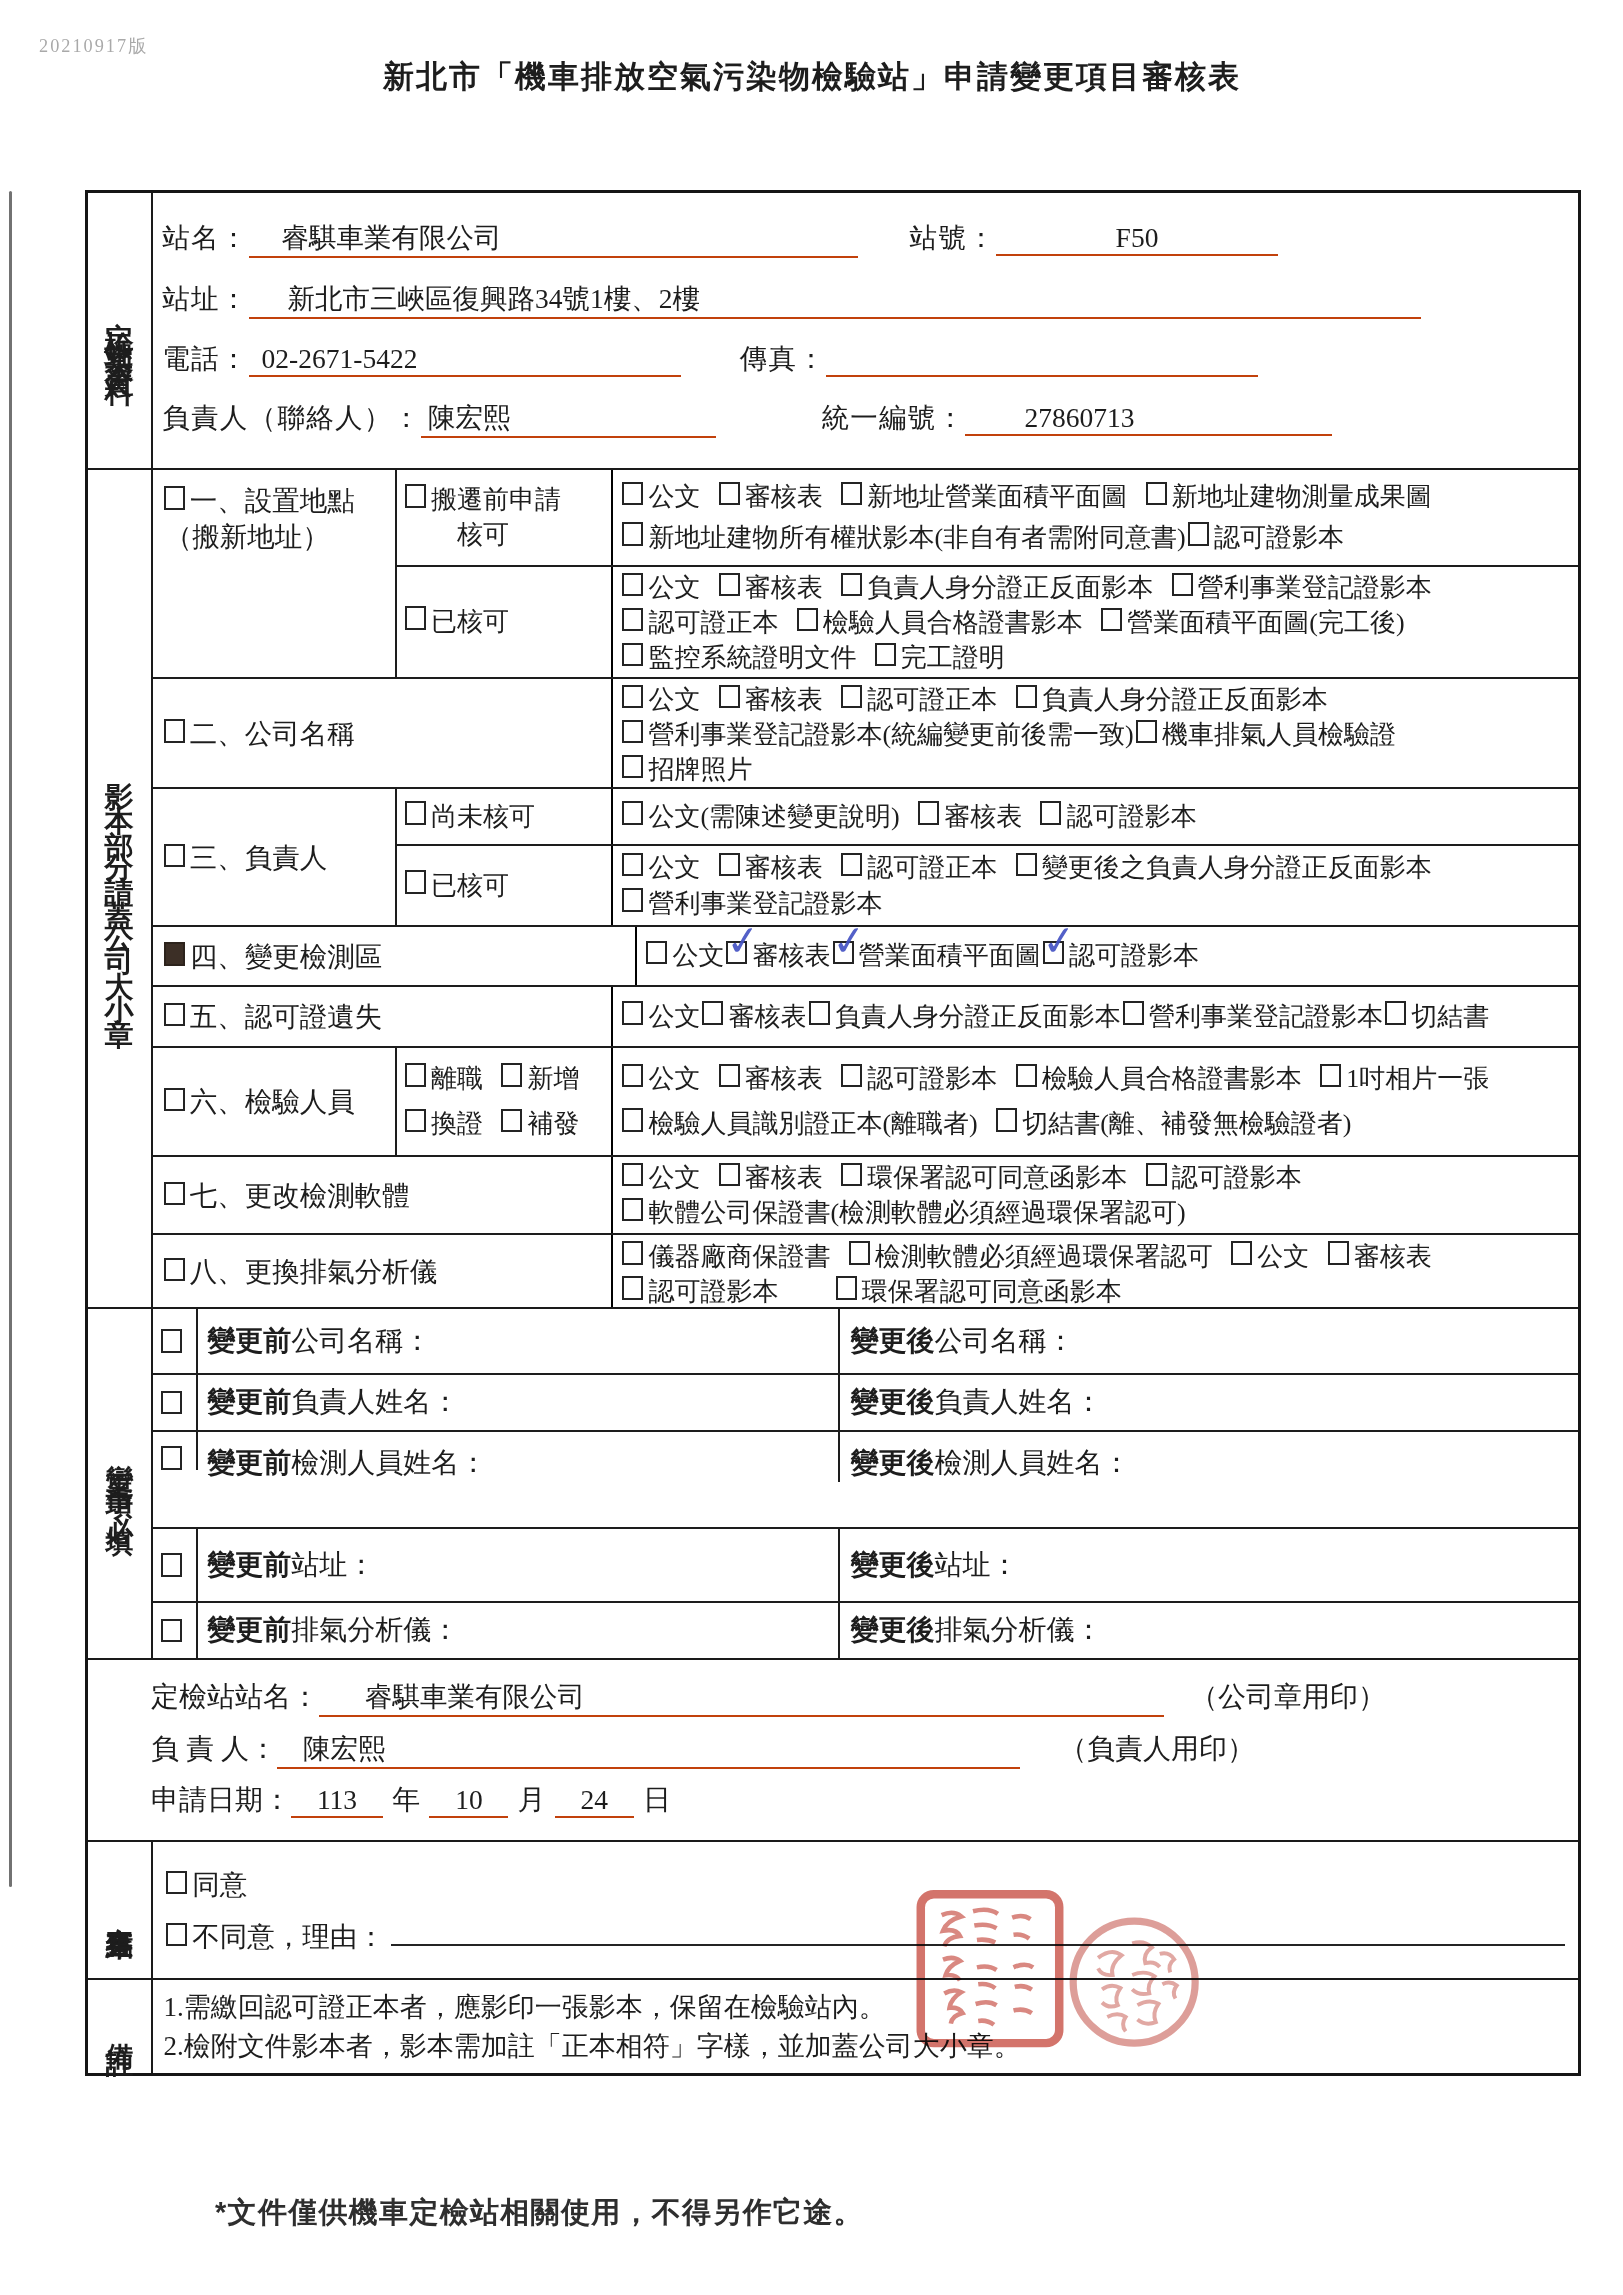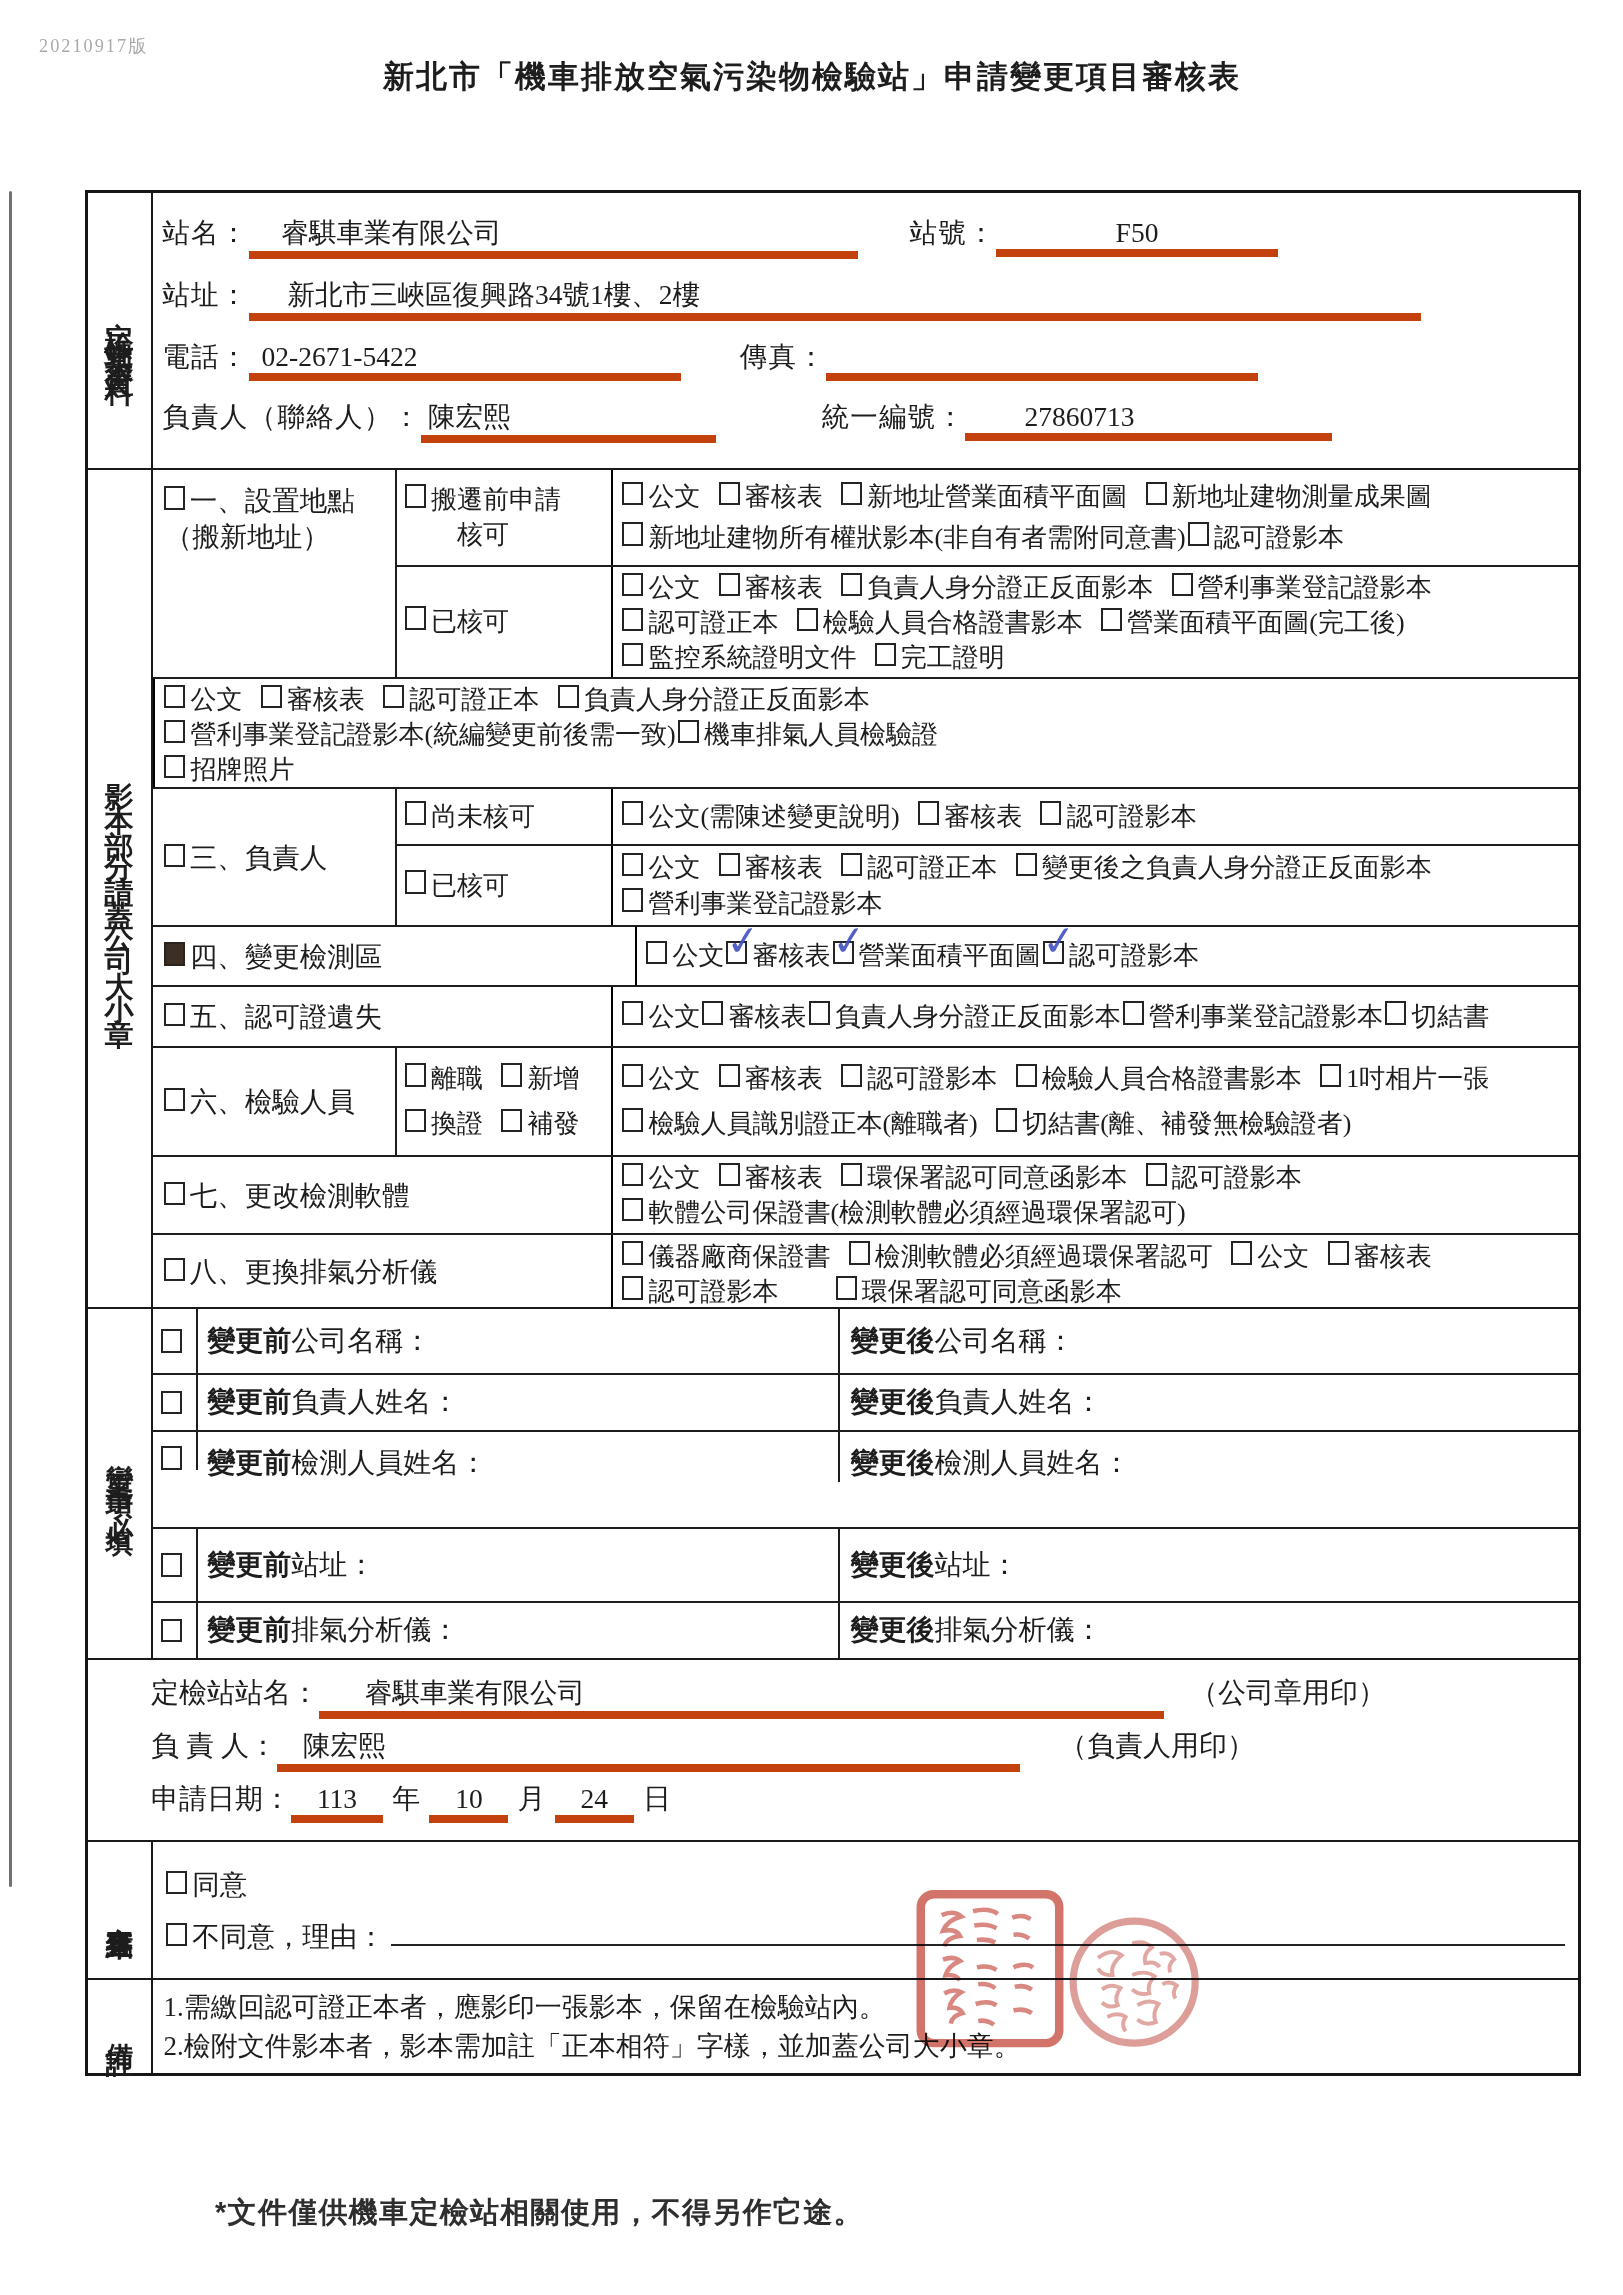--- a/index.html
+++ b/index.html
@@ -37,21 +37,21 @@
     font-family:"DejaVu Sans",sans-serif;font-weight:700;transform:rotate(-6deg);opacity:.92;
   }
   .ci{display:inline-flex;align-items:baseline;margin-right:18.3px;white-space:nowrap;}
   .ci:last-child{margin-right:0;}
   .cl{white-space:pre-line;}
   .tight .ci{margin-right:2px;}
   
   .s1-content{justify-content:space-evenly;padding:3.9px 6.5px 6.5px 9.2px;font-size:27.5px;border-radius:20px;}
   .s1-line{display:flex;align-items:baseline;white-space:nowrap;}
   .flabel{letter-spacing:1.3px;}
-  .uv{border-bottom:8px solid #c2410c;display:inline-block;box-sizing:border-box;font-family:Liberation Serif, serif;}
+  .uv{border-bottom:2px solid #c2410c;display:inline-block;box-sizing:border-box;font-family:Liberation Serif, serif;}
   .val{font-size:27.5px;}
   
   .s2-content{display:flex;flex-direction:column;}
   .s2row{display:flex;flex-direction:row;min-height:0;box-sizing:border-box;}
   .s2row + .s2row{border-top:2px solid #1d1d1d;}
   .cat{
     flex:0 0 242px;width:242px;box-sizing:border-box;padding:6.5px 3.9px 3.9px 10.5px;
     font-size:27.5px;display:flex;flex-direction:column;justify-content:center;
   }
   .cat.wide{flex:0 0 458px;width:458px;}
@@ -236,20 +236,26 @@
                     <span class="cb"></span>
                     <span class="cl">完工證明</span>
                   </span>
                 </div>
             </div>
           </div>
         </div>
       </div>
 
       <div class="s2row" style="flex:170 0 0;">
+        <div class="cat wide">
+            <div><span class="ci">
+                <span class="cb"></span>
+                <span class="cl">二、公司名稱</span>
+              </span></div>
+          </div>
         <div class="docs">
           <div class="dline">
               <span class="ci">
                 <span class="cb"></span>
                 <span class="cl">公文</span>
               </span>
               <span class="ci">
                 <span class="cb"></span>
                 <span class="cl">審核表</span>
               </span>

